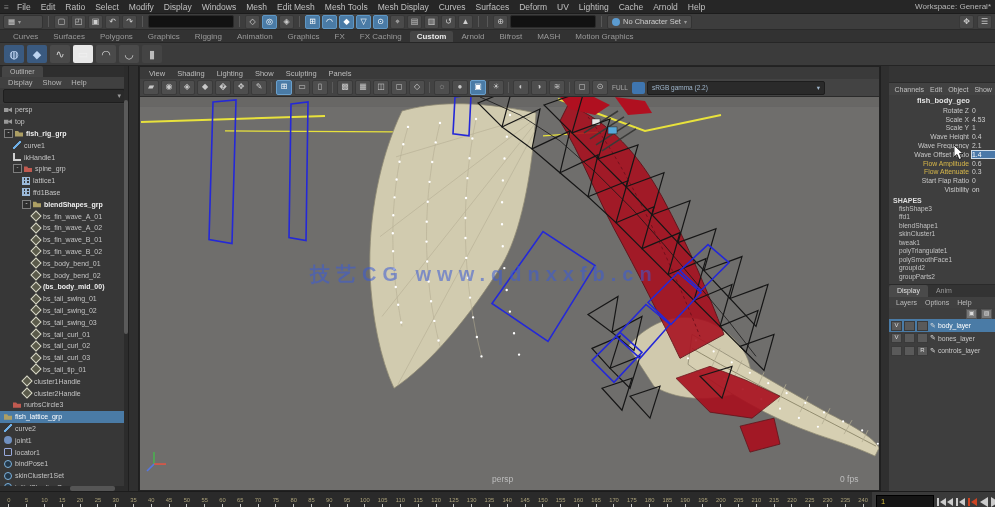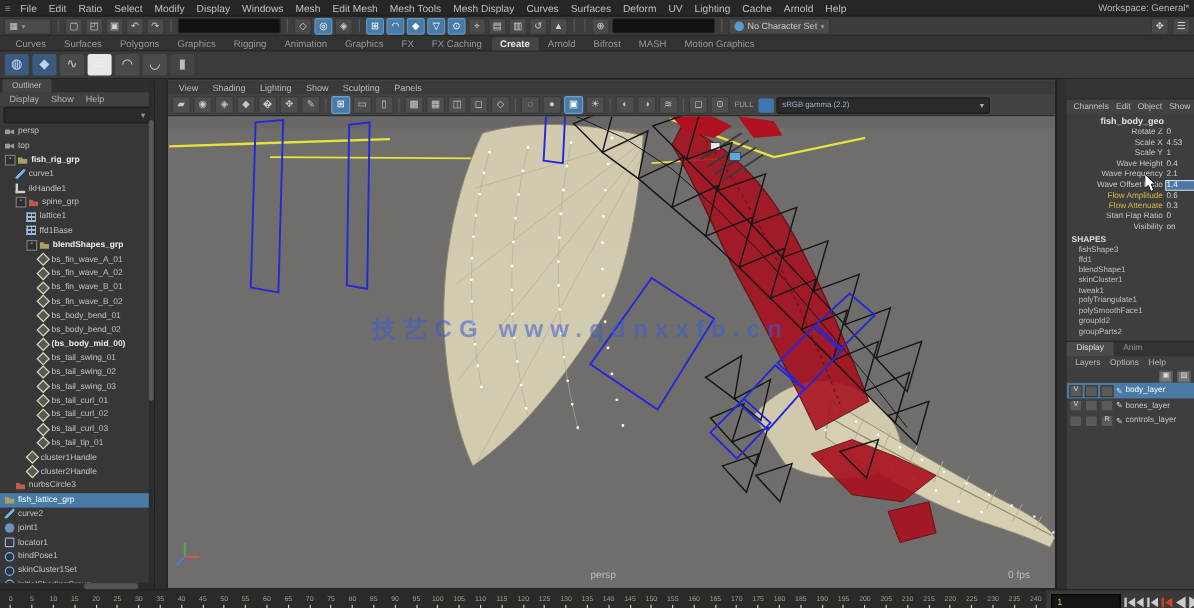--- a/index.html
+++ b/index.html
@@ -186,21 +186,21 @@
   <div id="shelfTabs">
       <span class="stab">Curves</span>
       <span class="stab">Surfaces</span>
       <span class="stab">Polygons</span>
       <span class="stab">Graphics</span>
       <span class="stab">Rigging</span>
       <span class="stab">Animation</span>
       <span class="stab">Graphics</span>
       <span class="stab">FX</span>
       <span class="stab">FX Caching</span>
-      <span class="stab active">Create</span>
+      <span class="stab active">Custom</span>
       <span class="stab">Arnold</span>
       <span class="stab">Bifrost</span>
       <span class="stab">MASH</span>
       <span class="stab">Motion Graphics</span>
     </div>
   <div id="shelfIcons">
       <div class="shelf-btn" style="background: rgb(58, 90, 128); color: rgb(207, 226, 255);">◍</div>
       <div class="shelf-btn" style="background: rgb(58, 90, 128); color: rgb(188, 212, 240);">◆</div>
       <div class="shelf-btn" style="background: rgb(74, 74, 74); color: rgb(204, 204, 204);">∿</div>
       <div class="shelf-btn" style="background: rgb(232, 232, 232); color: rgb(240, 240, 240);">▭</div>

